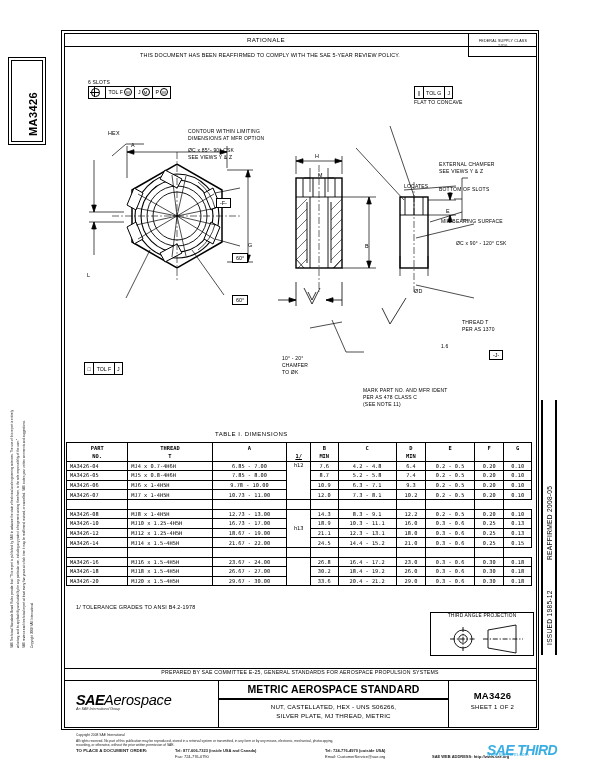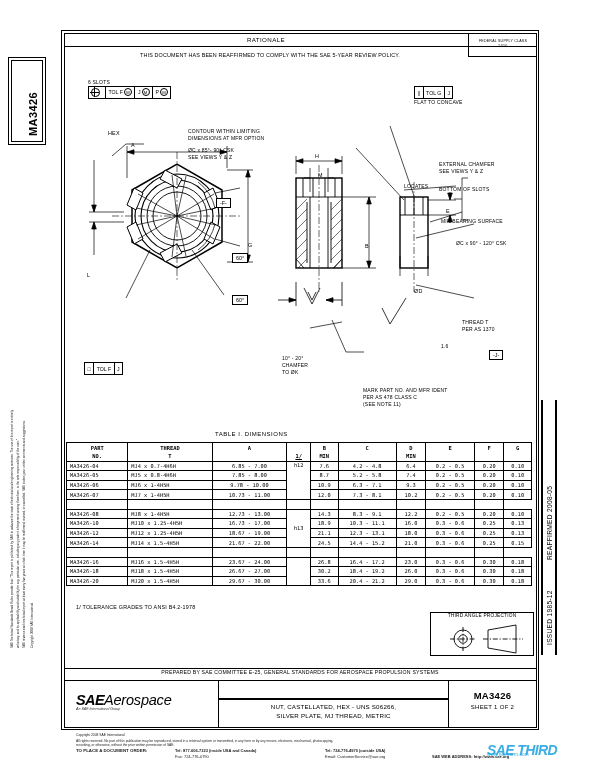--- a/index.html
+++ b/index.html
@@ -624,20 +624,21 @@
       <line x1="45" y1="17" x2="85" y2="17" stroke-dasharray="5,1.8,1.2,1.8"></line>
     </g>
   </svg>
 
   <div class="bx" id="prep-row"></div>
   <div class="abs" id="prep-text">PREPARED BY SAE COMMITTEE E-25, GENERAL STANDARDS FOR AEROSPACE PROPULSION SYSTEMS</div>
 
   <div class="bx" id="tb-logo" style="border-top:none;border-bottom:none;border-left:none"></div>
   <div class="bx" id="tb-mid" style="border-top:none;border-bottom:none;border-left:none"></div>
   <div class="bx" id="tb-midsplit"></div>
+  <div class="abs" id="std-title">METRIC AEROSPACE STANDARD</div>
   <div class="abs" id="part-desc">
     <div>NUT, CASTELLATED, HEX - UNS S06266,</div>
     <div>SILVER PLATE, MJ THREAD, METRIC</div>
   </div>
   <div class="abs" id="doc-num">MA3426</div>
   <div class="abs" id="sheet-num">SHEET 1 OF 2</div>
 
   <div class="abs" id="sae-logo">
     <div style="display:flex;align-items:baseline">
       <span id="sae-mark">SAE</span>

